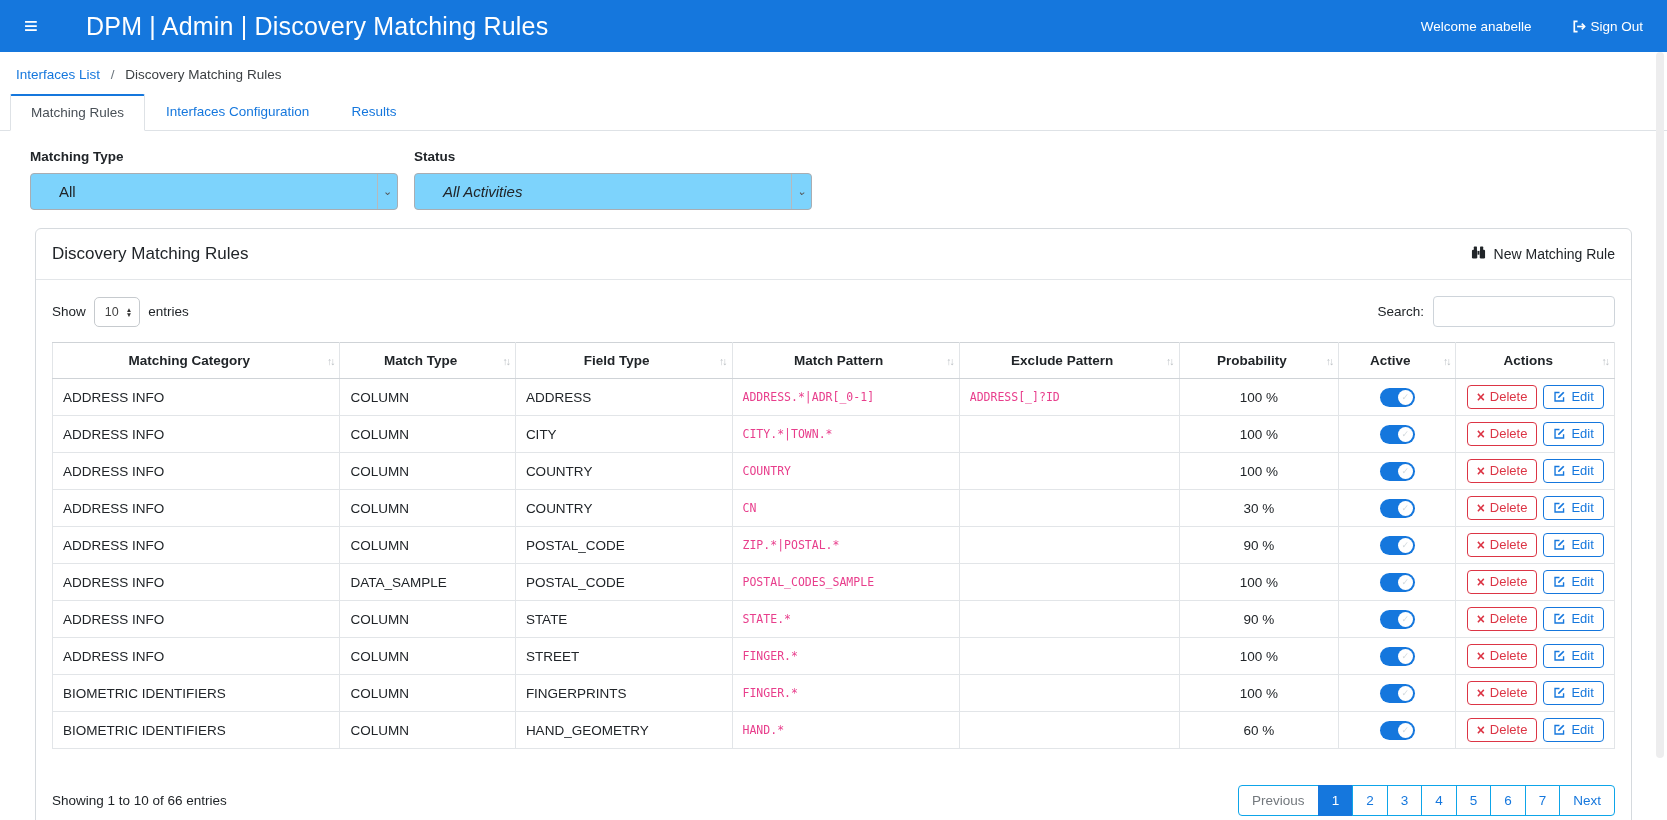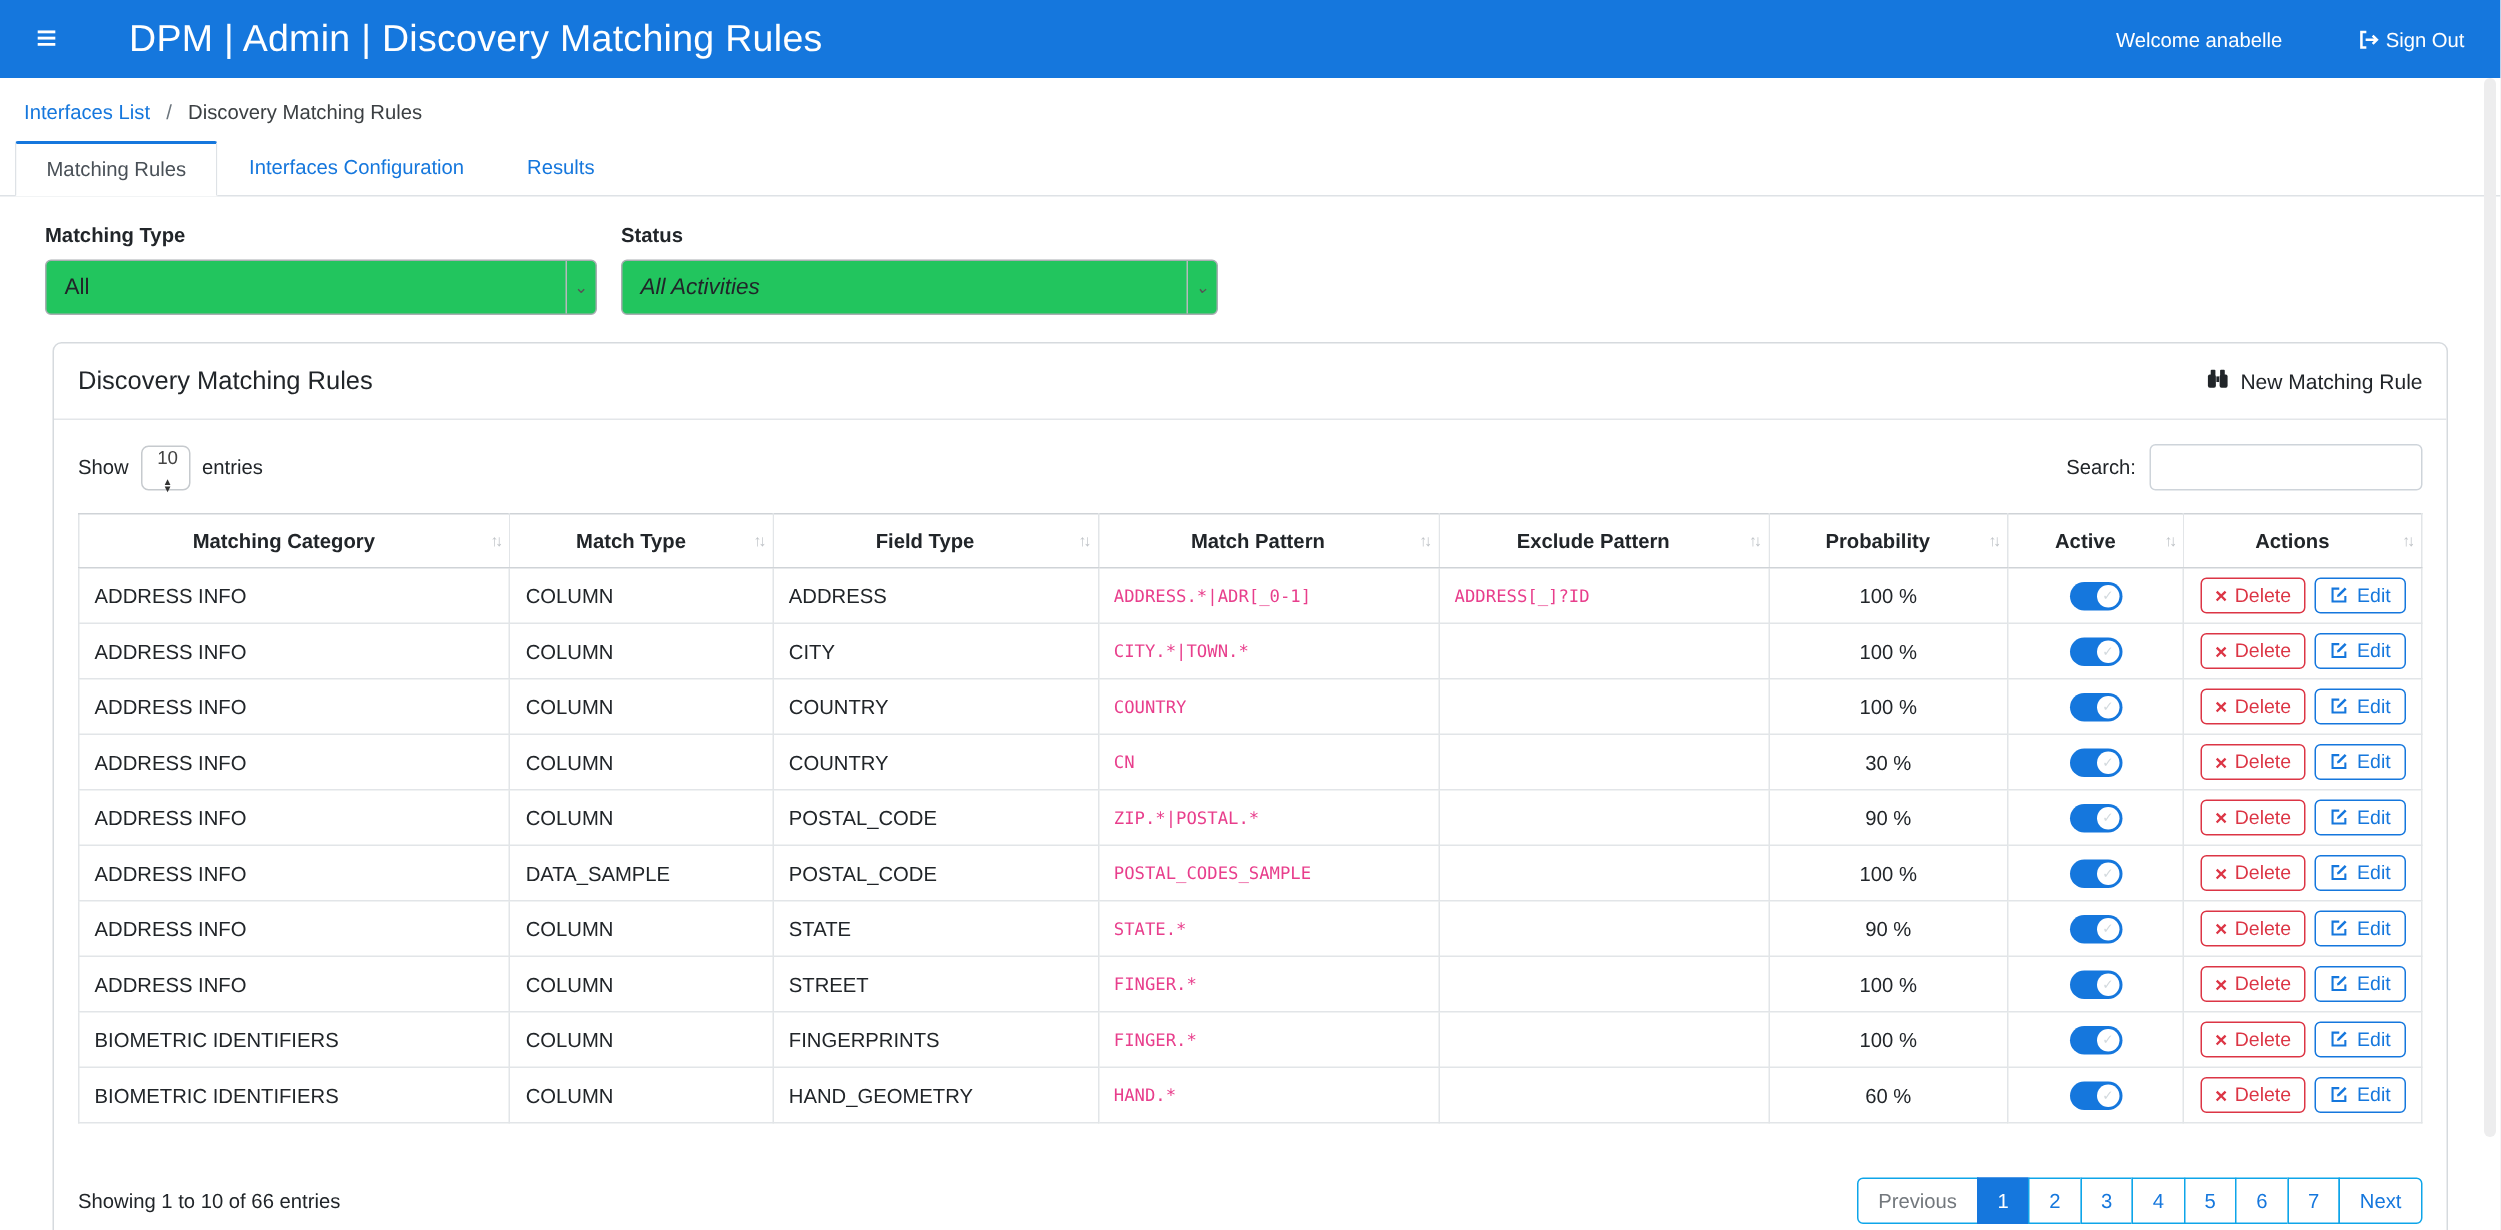--- a/index.html
+++ b/index.html
@@ -12,21 +12,21 @@
   }
   .app { width:1667px; height:820px; position:relative; }
 
   
   .navbar {
     height:52px; background:#1577dd; color:#fff;
     display:flex; align-items:center; padding:0 24px;
   }
   .hamburger { font-size:24px; cursor:pointer; width:28px; line-height:1; }
   .nav-title { font-size:25px; font-weight:500; margin-left:34px; letter-spacing:.2px; }
-  .nav-right { margin-left:auto; display:flex; align-items:flex-end; gap:50px; font-size:13.5px; }
+  .nav-right { margin-left:auto; display:flex; align-items:flex-end; gap:40px; font-size:13.5px; }
   .signout { display:flex; align-items:center; gap:4px; cursor:pointer; }
   .signout svg { display:block; }
 
   
   .content { background:#fff; min-height:706px; padding-bottom:18px; border-radius:0 0 4px 4px; position:relative; }
   .scrollbar-strip { position:absolute; right:3px; top:0; width:8px; height:706px; background:#ededee; border-radius:4px; }
 
   .breadcrumb { padding:15px 16px 12px; font-size:13.5px; }
   .breadcrumb a { color:#1577dd; text-decoration:none; cursor:pointer; }
   .crumb-sep { color:#6c757d; margin:0 7px; }
@@ -41,43 +41,43 @@
   .tab.active {
     color:#495057; background:#fff;
     border:1px solid #dee2e6; border-top:2px solid #1577dd; border-bottom:1px solid #fff;
     border-radius:2px 2px 0 0;
   }
 
   
   .filters { display:flex; gap:16px; padding:18px 30px 6px; }
   .filter-label { font-size:13.5px; font-weight:bold; margin-bottom:9px; }
   .select {
-    height:37px; border:1px solid #a9adb2; border-radius:4px; background:#22c55e;
-    display:flex; align-items:stretch; cursor:pointer;
+    height:37px; border:1px solid #a9adb2; border-radius:4px; background:#7dd3fc;
+    display:flex; align-items:stretch; cursor:pointer;padding-left:16px;
   }
   .select .sel-value { flex:1; display:flex; align-items:center; padding:0 12px; font-size:15px; color:#212529; }
   .select .sel-arrow {
     width:20px; border-left:1px solid #b6b9bc; display:flex; align-items:center; justify-content:center;
     color:#555; font-size:11px;
   }
   .sel-matching { width:368px; }
   .sel-status  { width:398px;font-style:italic; }
 
   
   .card { margin:12px 35px 0; border:1px solid #d6dade; border-radius:6px; background:#fff; }
   .card-header { display:flex; align-items:center; justify-content:space-between; padding:15px 16px; border-bottom:1px solid #e3e6e9; }
   .card-title { font-size:17px; color:#212529; }
   .new-rule { display:flex; align-items:center; gap:8px; font-size:14px; color:#212529; cursor:pointer; }
   .card-body { padding:16px 16px 24px; }
 
   
   .controls { display:flex; align-items:center; font-size:13.5px; }
   .len-select {
     display:inline-flex; align-items:center; border:1px solid #c6cace; border-radius:5px;
-    height:30px; padding:0 7px 0 10px; margin:0 8px; gap:7px; cursor:pointer; background:#fff;flex-direction:column;
+    height:30px; padding:0 7px 0 10px; margin:0 8px; gap:7px; cursor:pointer; background:#fff;
   }
   .len-value { font-size:12.5px; color:#444; }
   .spin { display:flex; flex-direction:column; font-size:6.5px; line-height:5px; color:#333; }
   .search-wrap { margin-left:auto; display:flex; align-items:center; gap:9px; }
   .search-input { width:182px; height:31px; border:1px solid #ced4da; border-radius:4px; padding:0 8px; font-size:13.5px; }
 
   
   table { width:100%; border-collapse:collapse; margin-top:15px; table-layout:fixed; }
   th, td { border:1px solid #e2e5e8; }
   thead th {

